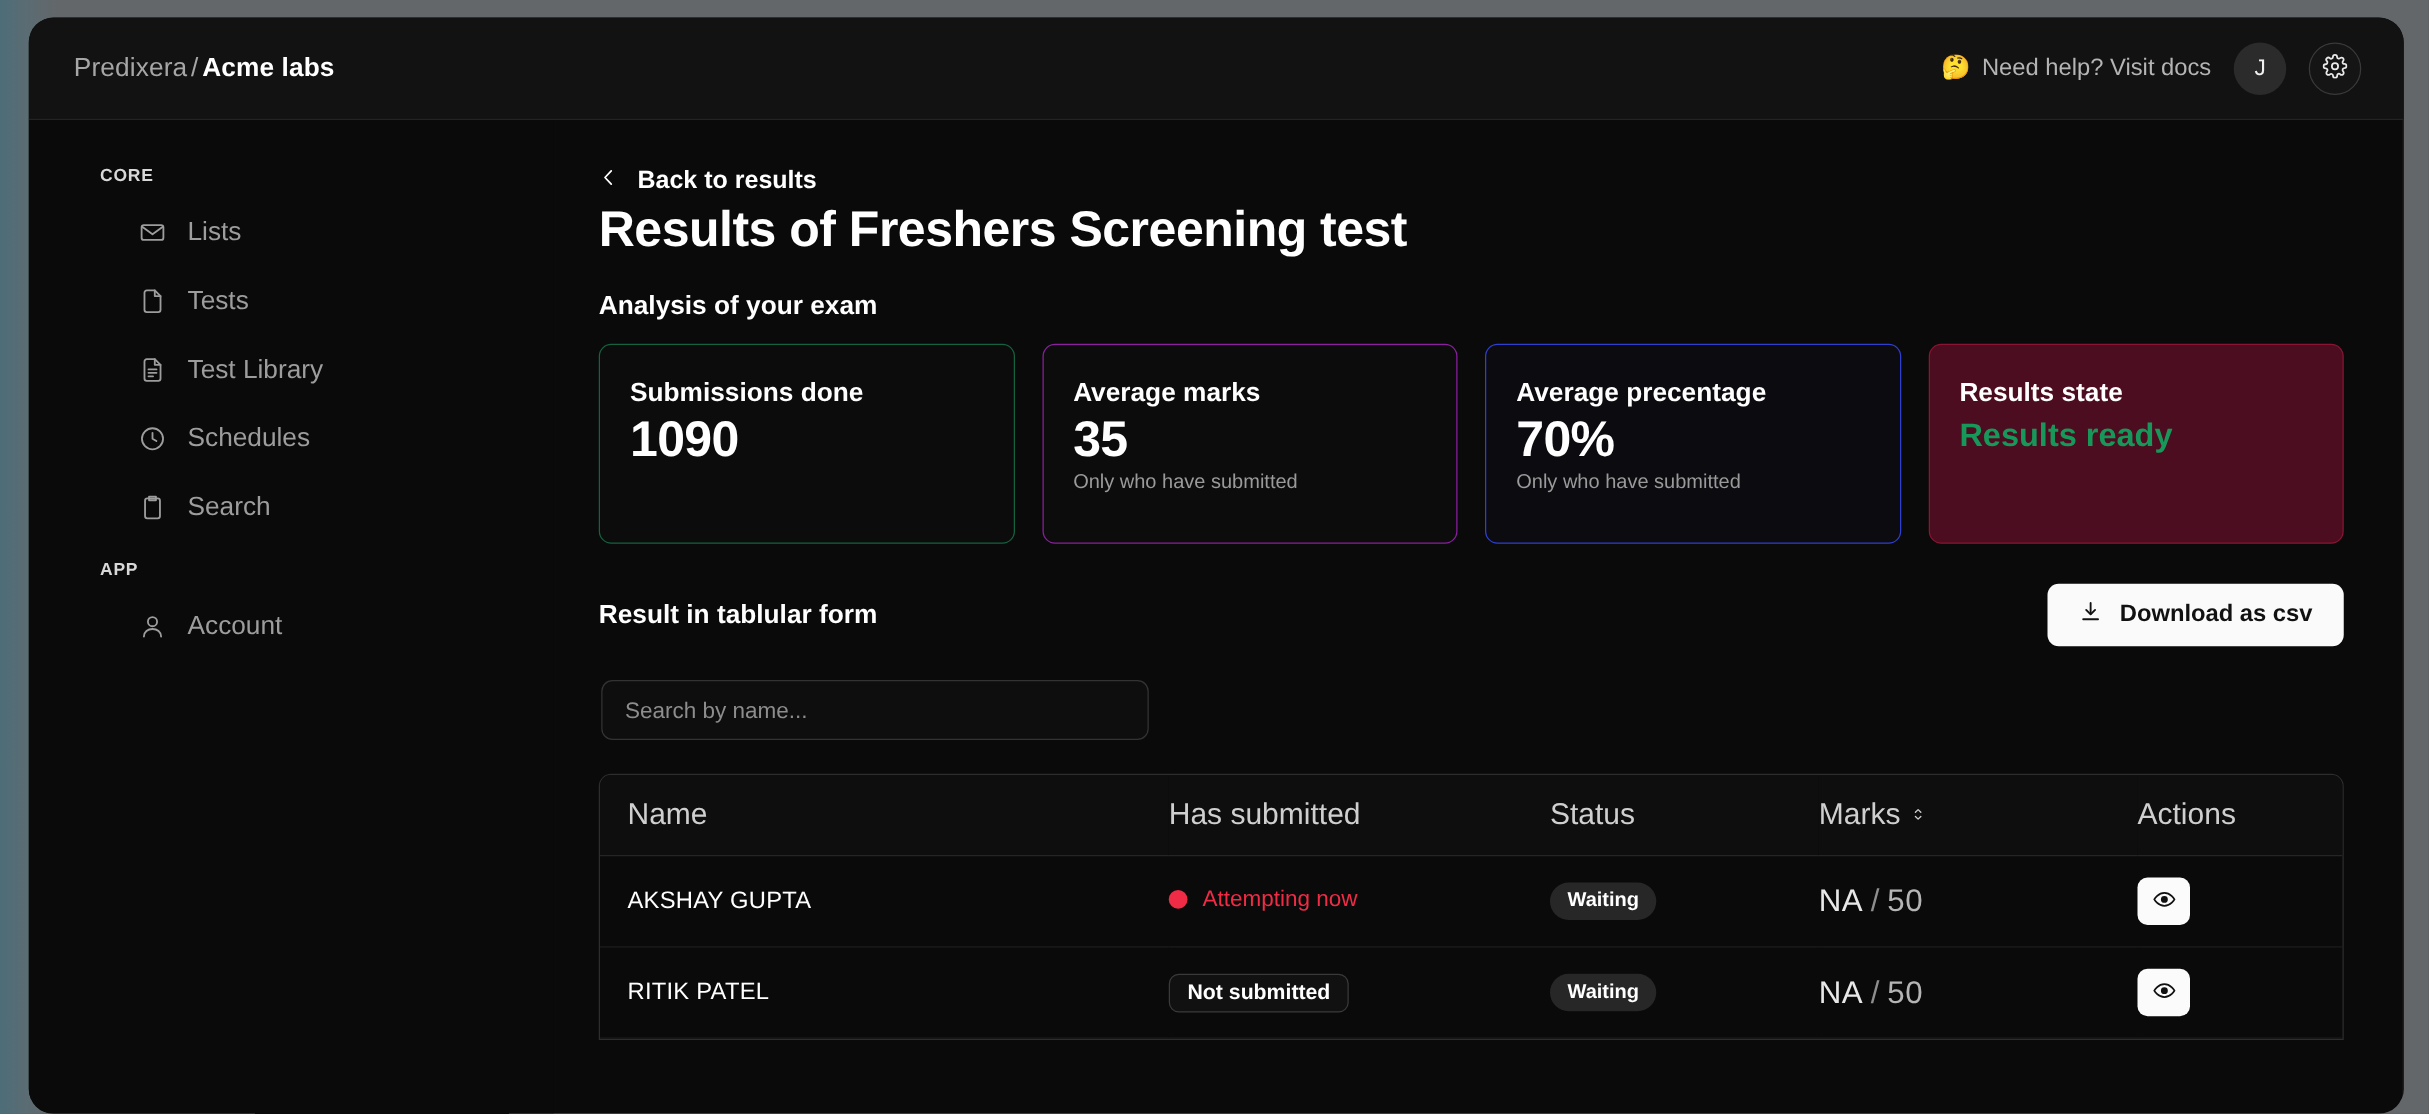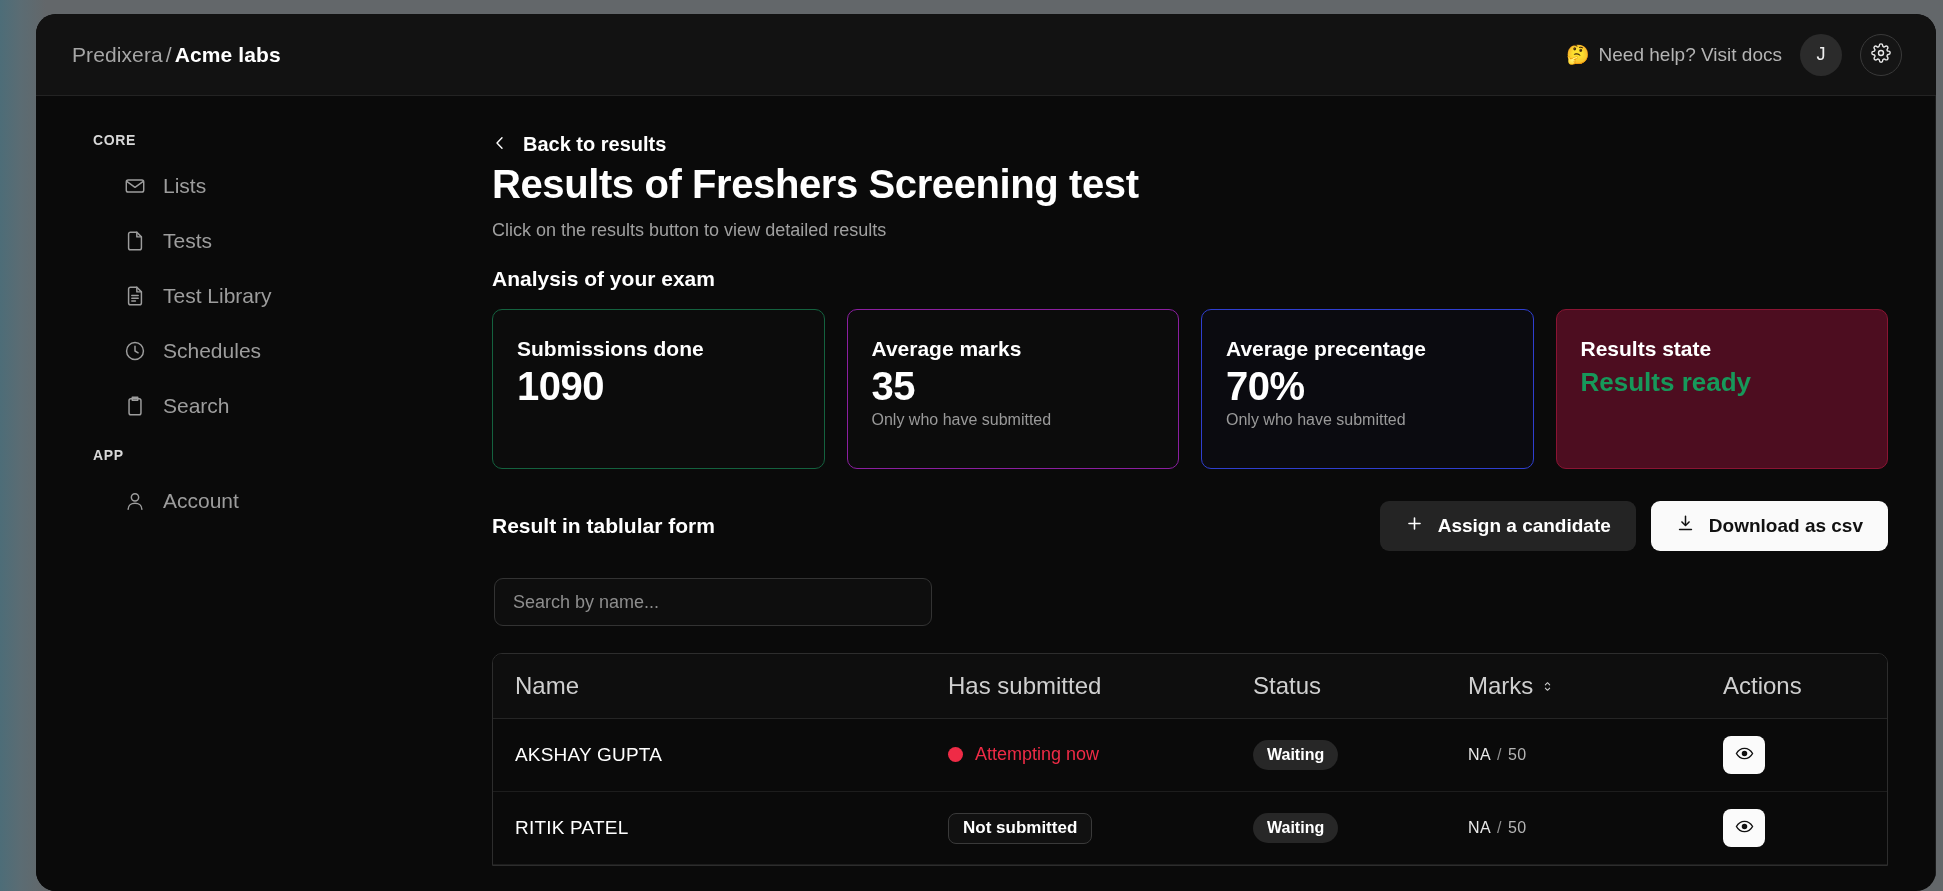--- a/index.html
+++ b/index.html
@@ -24,21 +24,21 @@
     
     content: "";
     position: absolute;
     left: 0; top: 0;
     width: 46px; height: 891px;
     background: linear-gradient(to right, #4d6d78 0%, #5b6c73 45%, #63676a 100%);
   }
 
   #window {
     position: absolute;
-    left: 36px;
+    left: 23px;
     top: 14px;
     width: 1900px;
     height: 877px;
     background: #0a0a0a;
     border-radius: 20px 20px 20px 20px;
     overflow: hidden;
   }
 
   
   #topbar {
@@ -319,21 +319,21 @@
     align-items: center;
     justify-content: center;
     height: 30px;
     padding: 0 14px;
     border-radius: 15px;
     background: #272727;
     color: #ffffff;
     font-size: 16px;
     font-weight: 700;
   }
-  .marks-cell { color: #e8e8e8; font-size: 16px; letter-spacing: .4px; }
+  .marks-cell { color: #e8e8e8; font-size: 25px; letter-spacing: .4px; }
   .marks-sep { color: #8e8e8e; padding: 0 6px; }
   .marks-total { color: #b5b5b5; }
 
   .eye-btn {
     width: 42px; height: 38px;
     border-radius: 8px;
     background: #fbfbfb;
     display: flex; align-items: center; justify-content: center;
     border: none; cursor: pointer;
   }
@@ -454,21 +454,20 @@
         <div class="back-link">
           <span>
             <svg width="16" height="16" viewBox="0 0 24 24" fill="none" stroke="#ffffff" stroke-width="2.1" stroke-linecap="round" stroke-linejoin="round">
                   <path d="M15 4 7.5 12 15 20"></path>
                 </svg>
           </span>
           <span>Back to results</span>
         </div>
 
         <h1 class="page-title">Results of Freshers Screening test</h1>
-        <div class="page-subtitle">Click on the results button to view detailed results</div>
 
         <div class="section-label">Analysis of your exam</div>
 
         <div class="cards-row">
 
           <div class="card" id="card-0" style="border-color: rgb(20, 98, 63); background: rgb(12, 12, 12);">
             <div class="card-title">Submissions done</div>
             <div class="card-value">1090</div>
             <div class="card-note"></div>
           </div>
@@ -487,28 +486,20 @@
 
           <div class="card" id="card-3" style="border-color: rgb(138, 20, 51); background: rgb(77, 13, 32);">
             <div class="card-title">Results state</div>
             <div class="card-state-value" id="card-3-value" style="color: rgb(23, 152, 90);">Results ready</div>
           </div>
         </div>
 
         <div class="table-toolbar">
           <div class="table-heading">Result in tablular form</div>
           <div class="toolbar-actions">
-            <button class="btn btn-dark">
-              <span>
-                <svg width="19" height="19" viewBox="0 0 24 24" fill="none" stroke="#ffffff" stroke-width="2" stroke-linecap="round">
-                      <path d="M12 5v14M5 12h14"></path>
-                    </svg>
-              </span>
-              <span>Assign a candidate</span>
-            </button>
             <button class="btn btn-light">
               <span>
                 <svg width="19" height="19" viewBox="0 0 24 24" fill="none" stroke="#111111" stroke-width="1.9" stroke-linecap="round" stroke-linejoin="round">
                       <path d="M12 3v11"></path>
                       <path d="m7.5 10 4.5 4.5 4.5-4.5"></path>
                       <path d="M4.5 19.5h15"></path>
                     </svg>
               </span>
               <span>Download as csv</span>
             </button>

